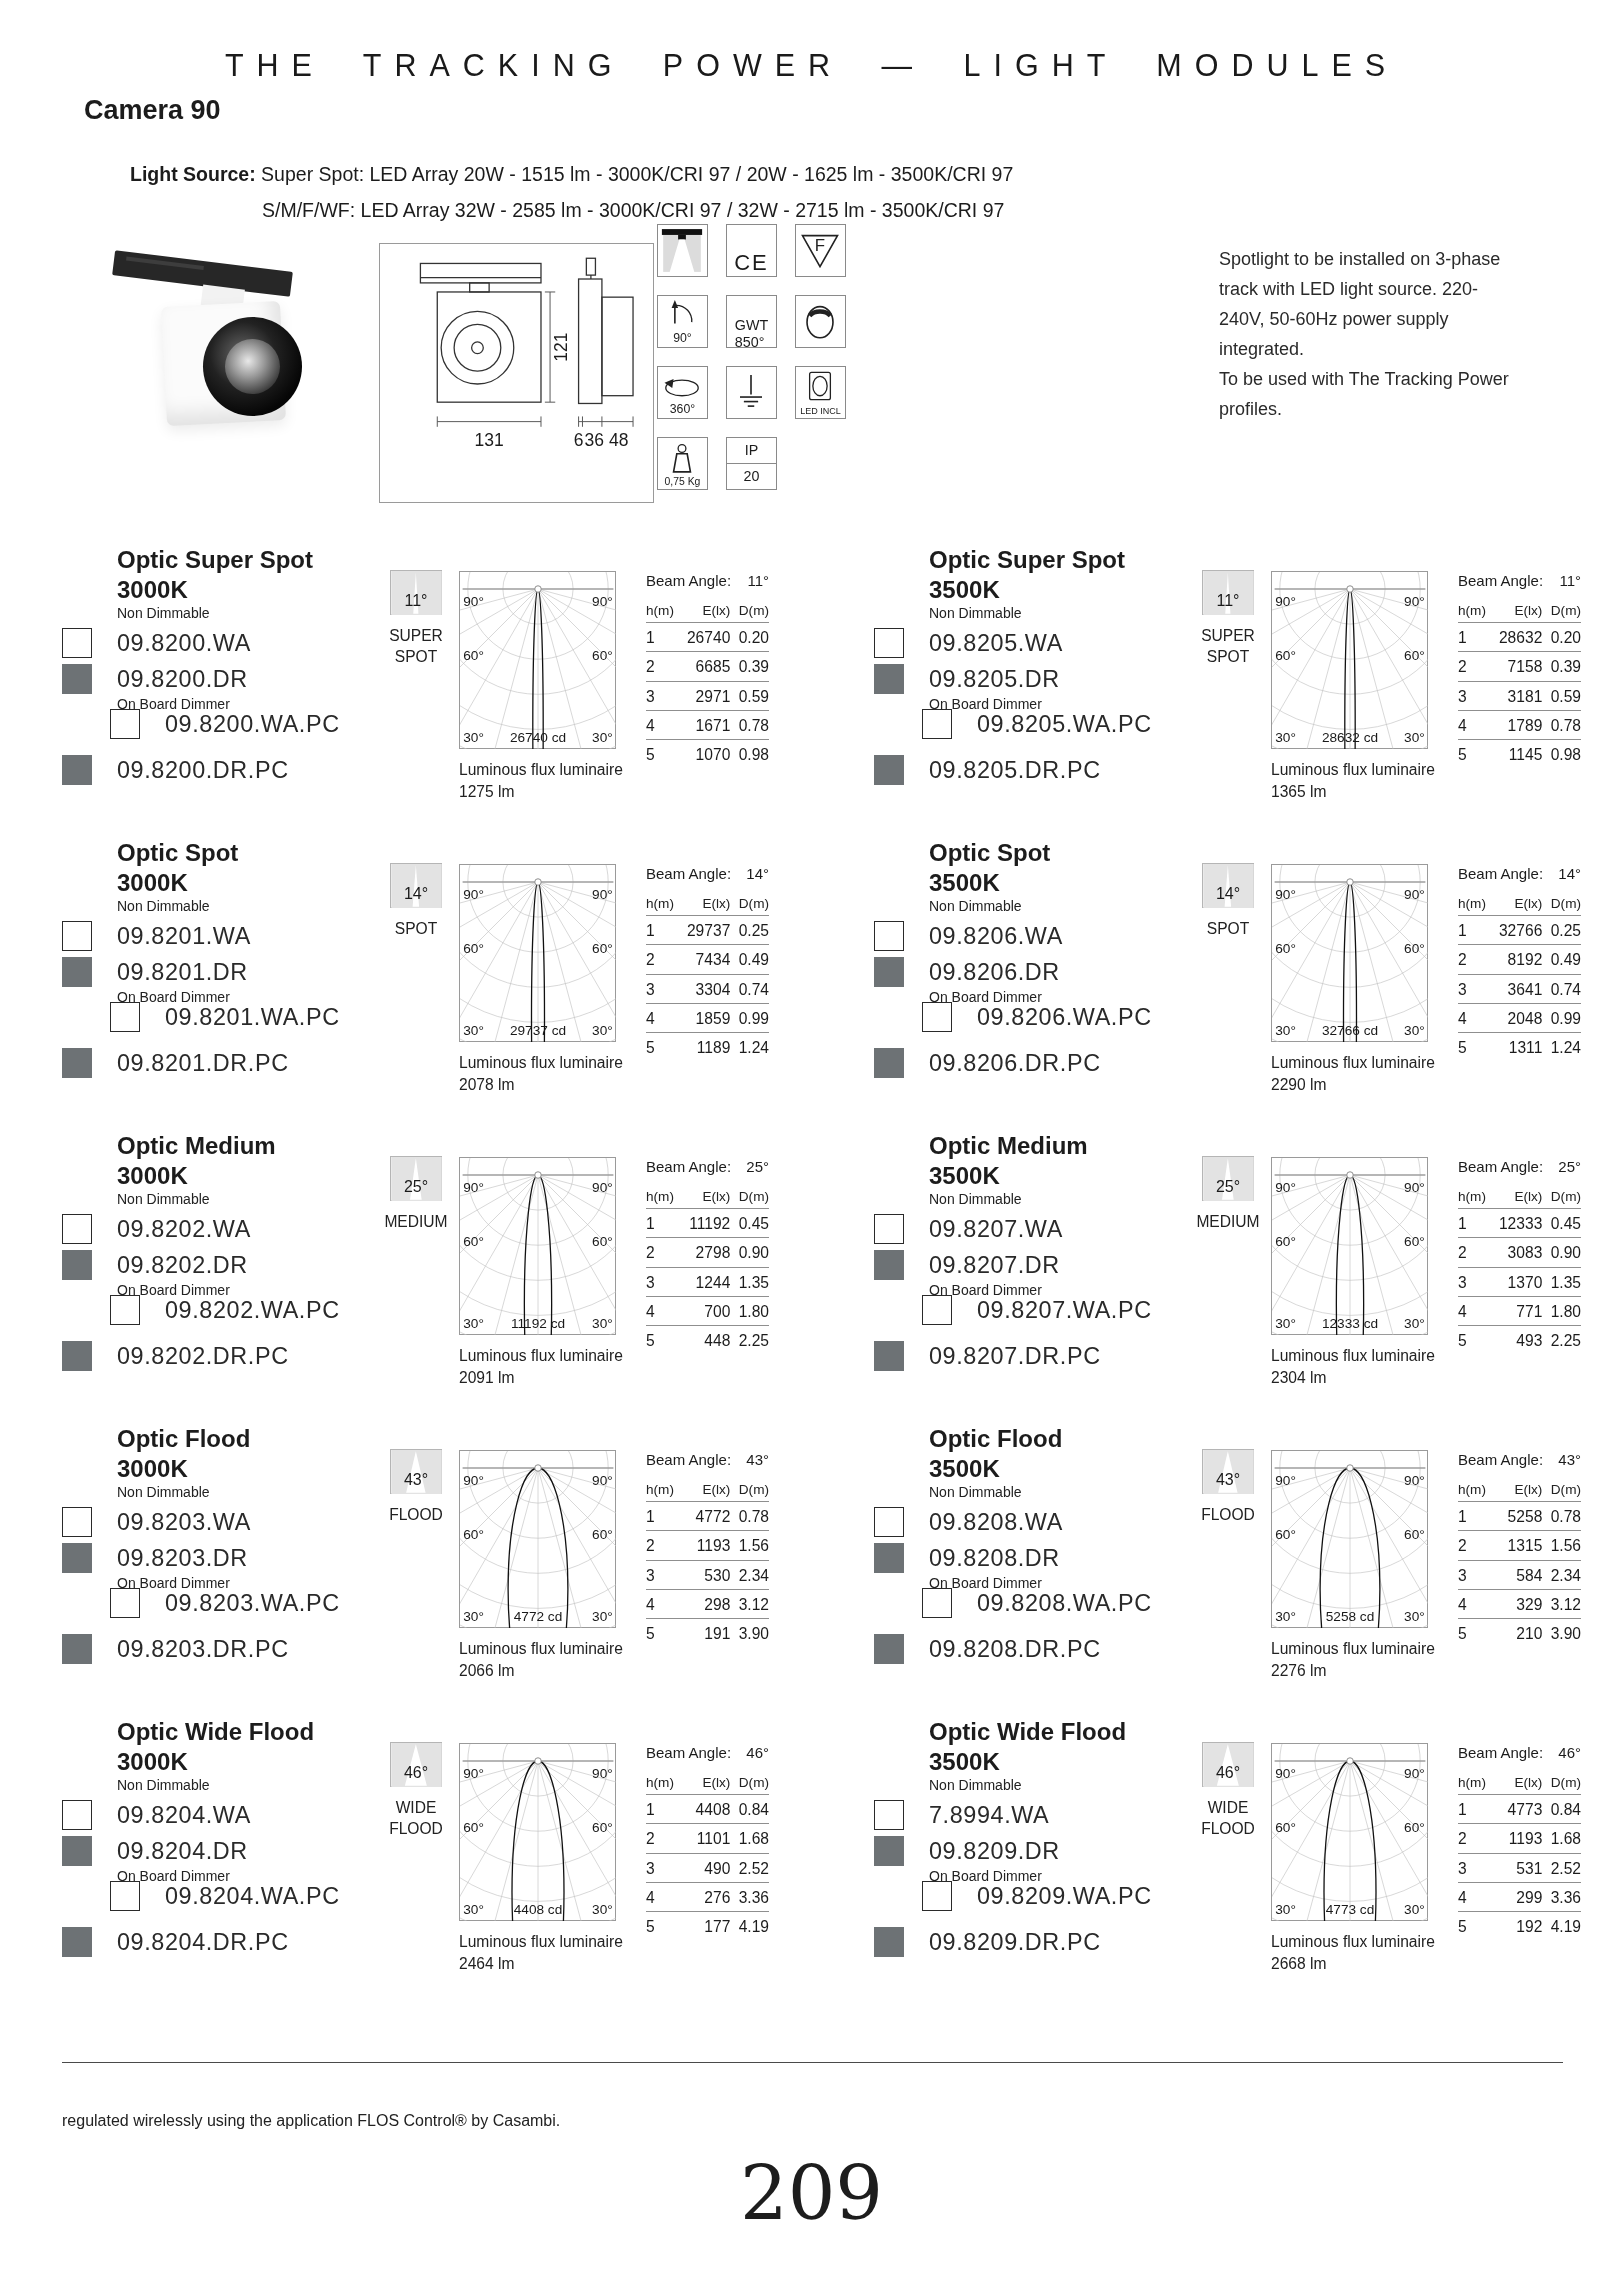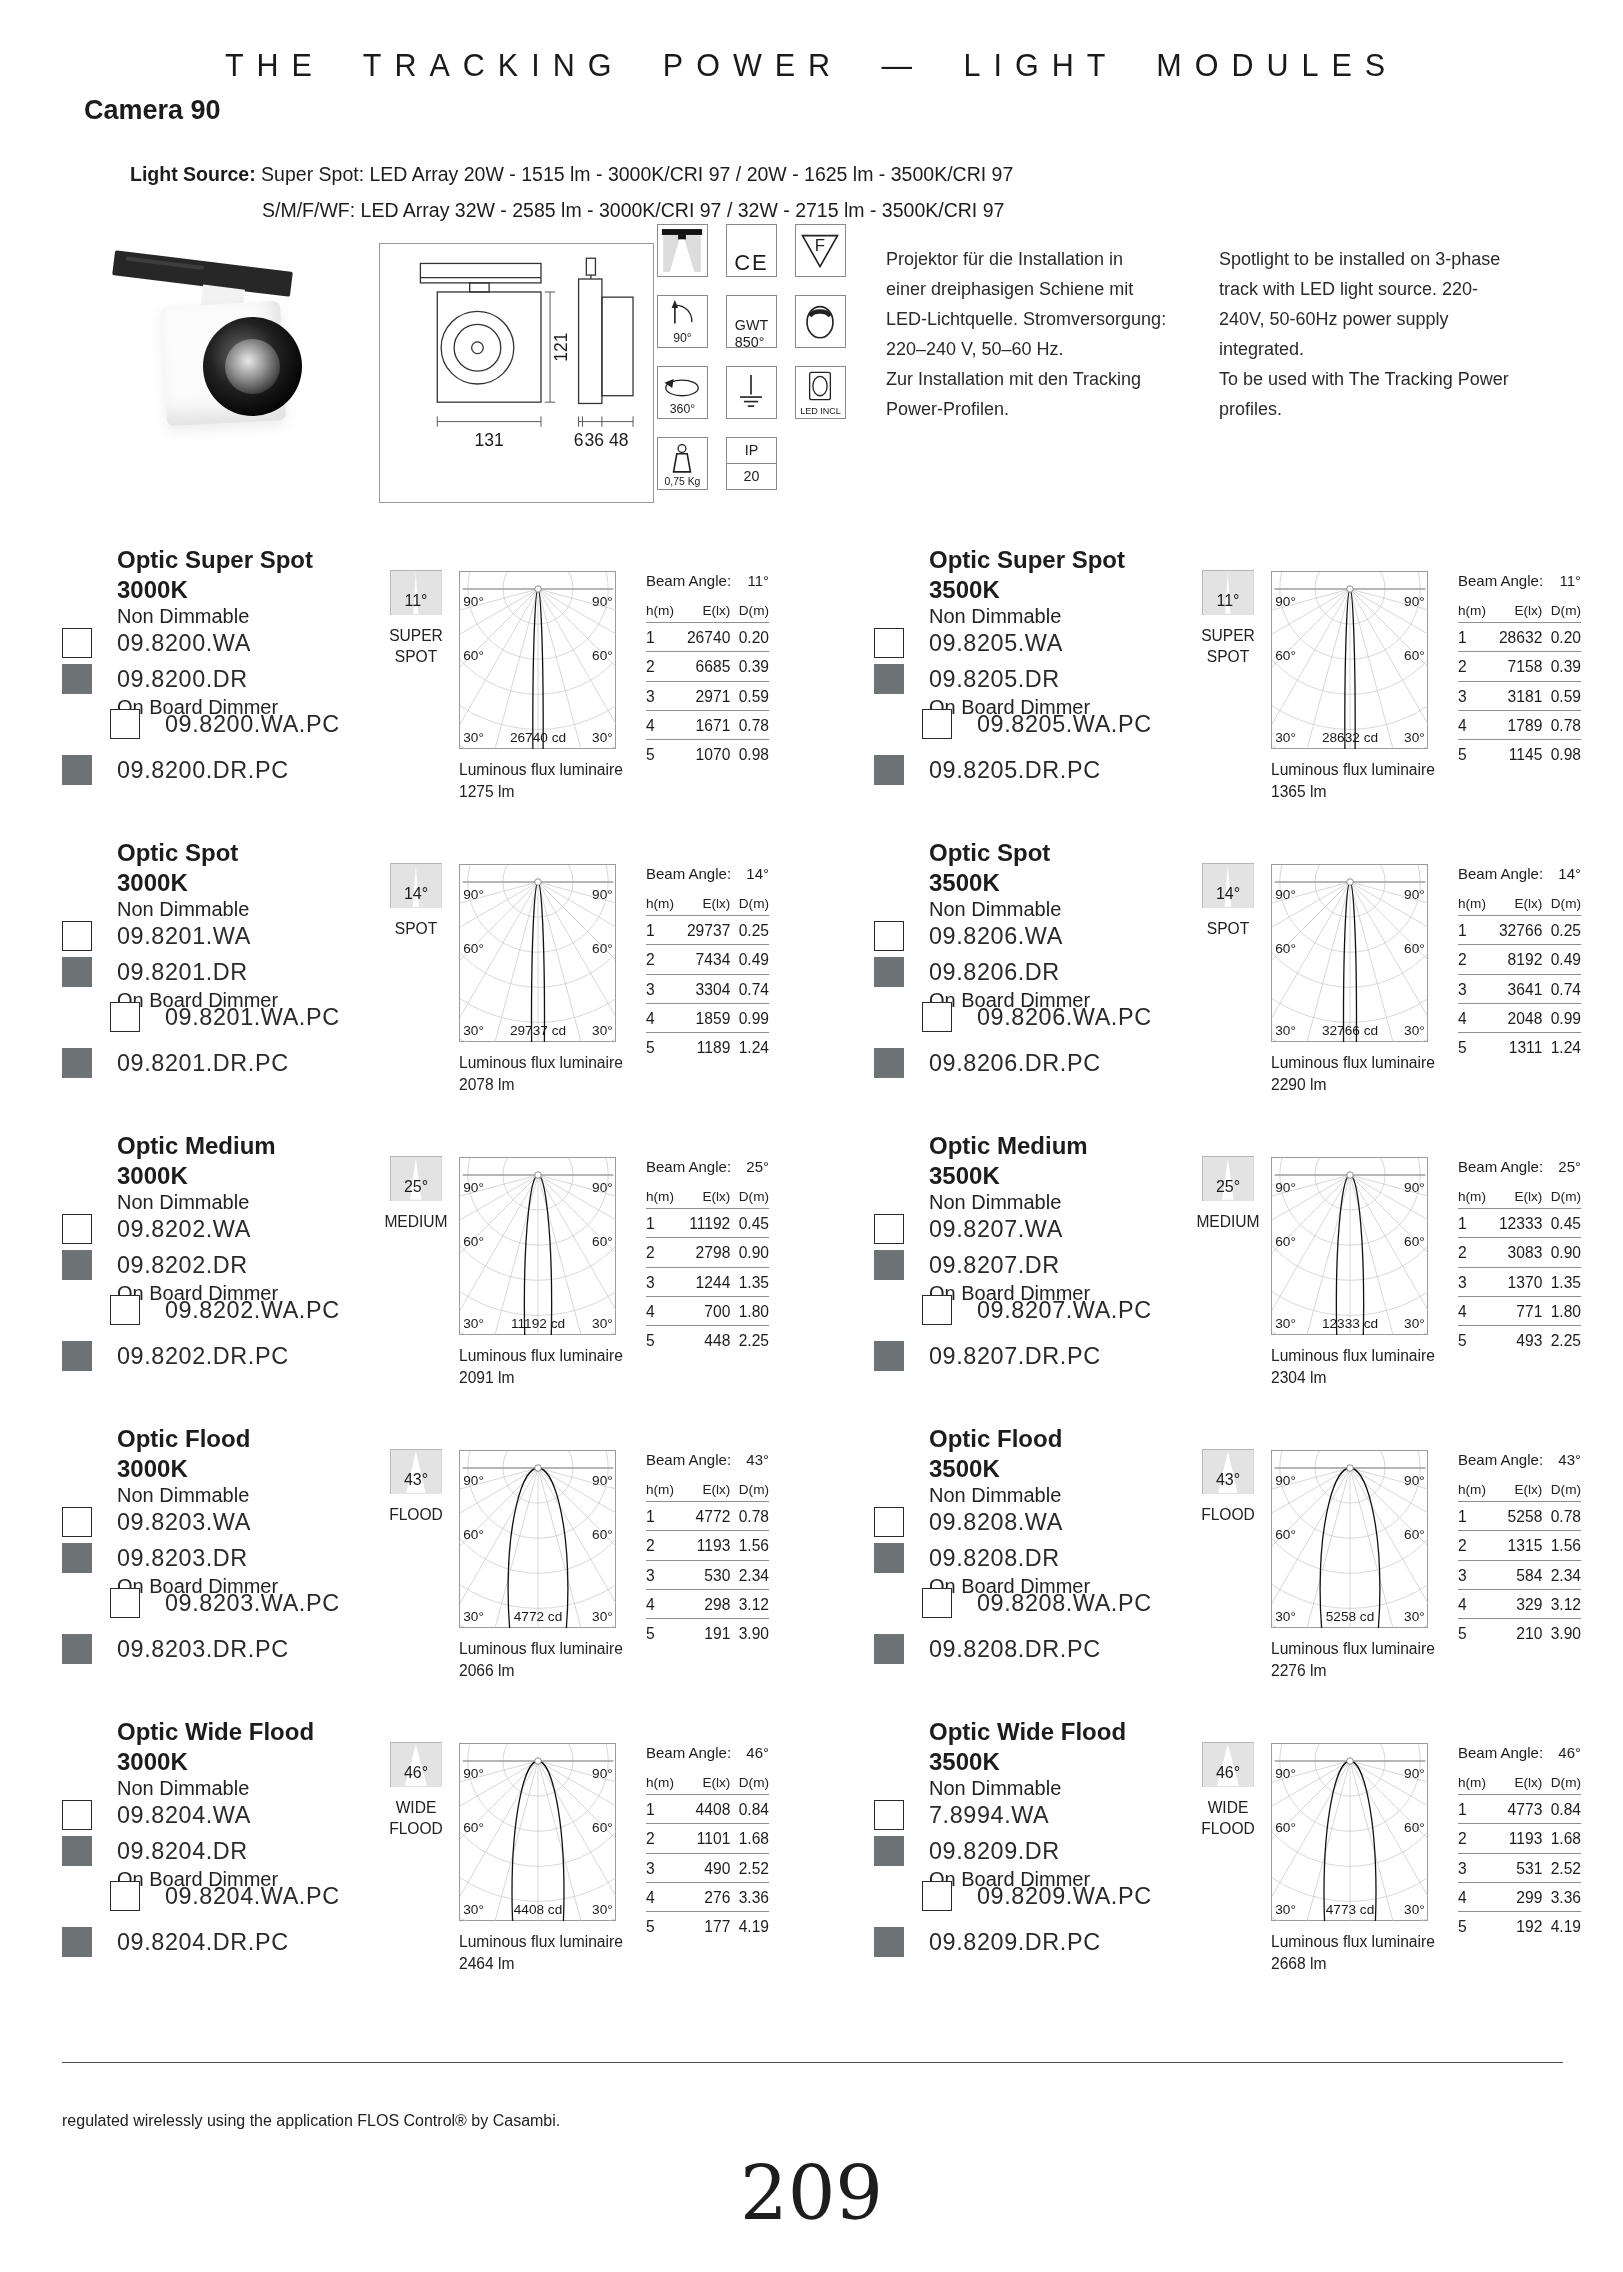--- a/index.html
+++ b/index.html
@@ -50,21 +50,21 @@
   
   .para { position:absolute; top:244px; font-size:18px; line-height:30px; white-space:pre-line; color:#2a2a2a; }
   .para-de { left:886px; width:318px; }
   .para-en { left:1219px; width:354px; }
 
   
   #products-grid { position:absolute; top:545px; left:62px; width:1623px;
     display:grid; grid-template-columns:812px 812px; grid-auto-rows:293px; }
   .product { position:relative; }
   .p-title { position:absolute; left:55px; top:0; font-size:24px; font-weight:bold; line-height:30px; }
-  .p-group-label { position:absolute; left:55px; font-size:20px; color:#222; }
+  .p-group-label { position:absolute; left:55px; font-size:14px; color:#222; }
   .p-gl1 { top:60px; } .p-gl2 { top:151px; }
   .p-crow { position:absolute; left:0; display:flex; align-items:center; }
   .p-cr1 { top:83px; } .p-cr2 { top:119px; } .p-cr3 { top:164px;padding-left:48px; } .p-cr4 { top:210px; }
   .swatch { width:30px; height:30px; }
   .swatch-white { background:#fff; border:1.3px solid #2a2a2a; }
   .swatch-gray { background:#6d7275; border:1.3px solid #6d7275; }
   .p-code { margin-left:25px; font-size:23.4px; color:#2a2a2a; letter-spacing:0.6px; }
 
   .p-beam { position:absolute; left:328px; top:25px; width:52px; }
   .beam-svgbox { position:relative; width:52px; height:45px; border:0.6px solid #b5b5b5; }
@@ -221,26 +221,20 @@
         <path d="M24,52 L29,24 L45,24 L50,52 Z" fill="none" stroke="#222" stroke-width="2.5"></path>
       </svg>
       <div class="icon-caption weight-text">0,75 Kg</div>
     </div>
     <div class="icon-box">
       <div class="ip-cell ip-top">IP</div>
       <div class="ip-cell ip-bottom">20</div>
     </div>
   </div>
 
-  <div class="para para-de">Projektor für die Installation in
-einer dreiphasigen Schiene mit
-LED-Lichtquelle. Stromversorgung:
-220–240 V, 50–60 Hz.
-Zur Installation mit den Tracking
-Power-Profilen.</div>
   <div class="para para-en">Spotlight to be installed on 3-phase
 track with LED light source. 220-
 240V, 50-60Hz power supply
 integrated.
 To be used with The Tracking Power
 profiles.</div>
 
   <div id="products-grid">
   <div class="product">
     <div class="p-title">

